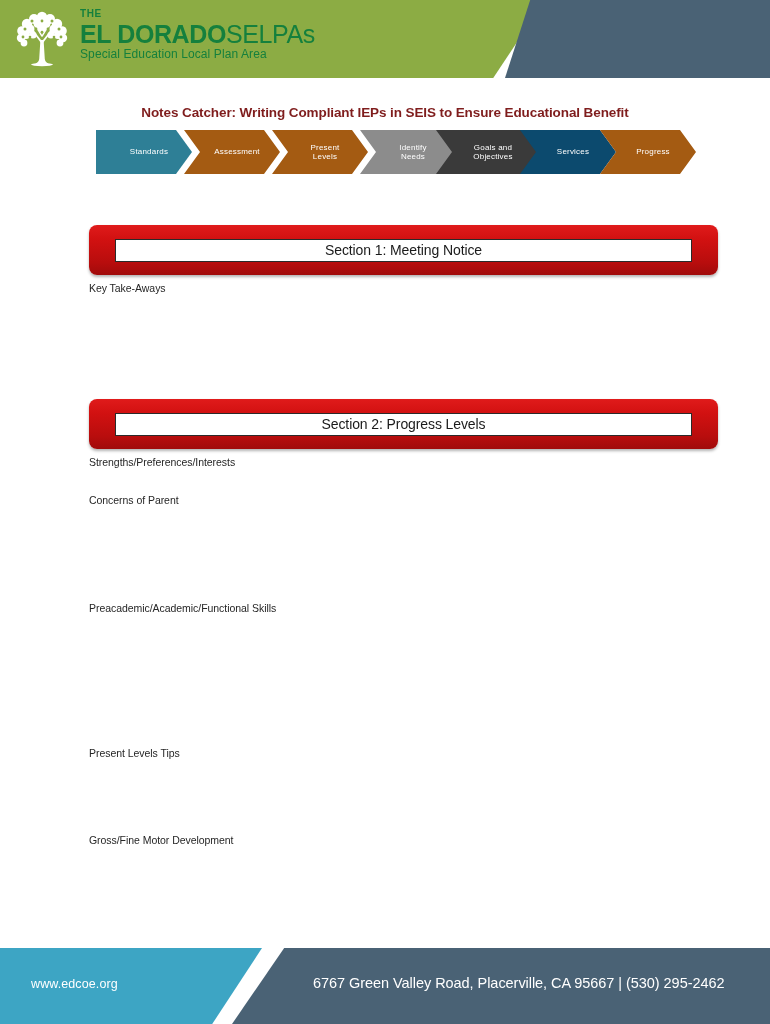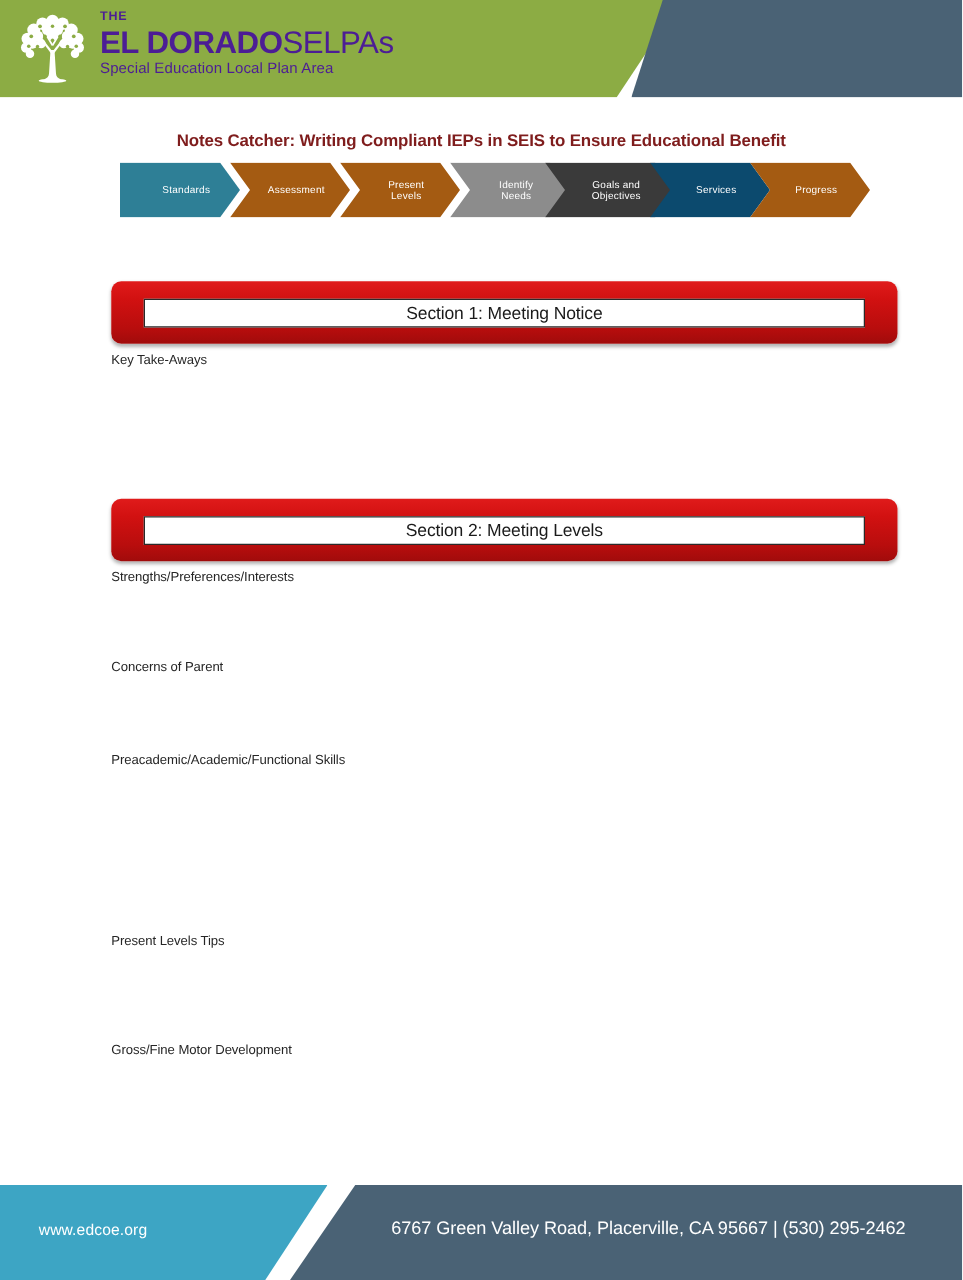--- a/index.html
+++ b/index.html
@@ -45,21 +45,21 @@
     clip-path: polygon(9.5% 0, 100% 0, 100% 100%, 0 100%);
   }
   .logo-tree {
     position: absolute;
     top: 7px; left: 10px;
     width: 64px; height: 64px;
   }
   .logo-text {
     position: absolute;
     left: 80px; top: 9px;
-    color: #4c1d95;
+    color: #15803d;
     line-height: 1;
   }
   .logo-the {
     font-size: 10px;
     font-weight: bold;
     letter-spacing: 0.6px;
     display: block;
     margin-bottom: 2px;
   }
   .logo-main {
@@ -307,26 +307,26 @@
   <div class="section-banner" style="top:225px;">
     <div class="section-inner">
       <span class="section-text">Section 1: Meeting Notice</span>
     </div>
   </div>
 
   <div class="field-label" style="top:282px;">Key Take-Aways</div>
 
   <div class="section-banner" style="top:399px;">
     <div class="section-inner">
-      <span class="section-text">Section 2: Meeting Levels</span>
+      <span class="section-text">Section 2: Progress Levels</span>
     </div>
   </div>
 
   <div class="field-label" style="top:456px;">Strengths/Preferences/Interests</div>
-  <div class="field-label" style="top:528px;">Concerns of Parent</div>
+  <div class="field-label" style="top:494px;">Concerns of Parent</div>
   <div class="field-label" style="top:602px;">Preacademic/Academic/Functional Skills</div>
   <div class="field-label" style="top:747px;">Present Levels Tips</div>
   <div class="field-label" style="top:834px;">Gross/Fine Motor Development</div>
 
   <div class="footer">
     <div class="footer-teal"></div>
     <div class="footer-slate"></div>
     <div class="footer-web">www.edcoe.org</div>
     <div class="footer-addr">6767 Green Valley Road, Placerville, CA 95667 | (530) 295-2462</div>
   </div>

